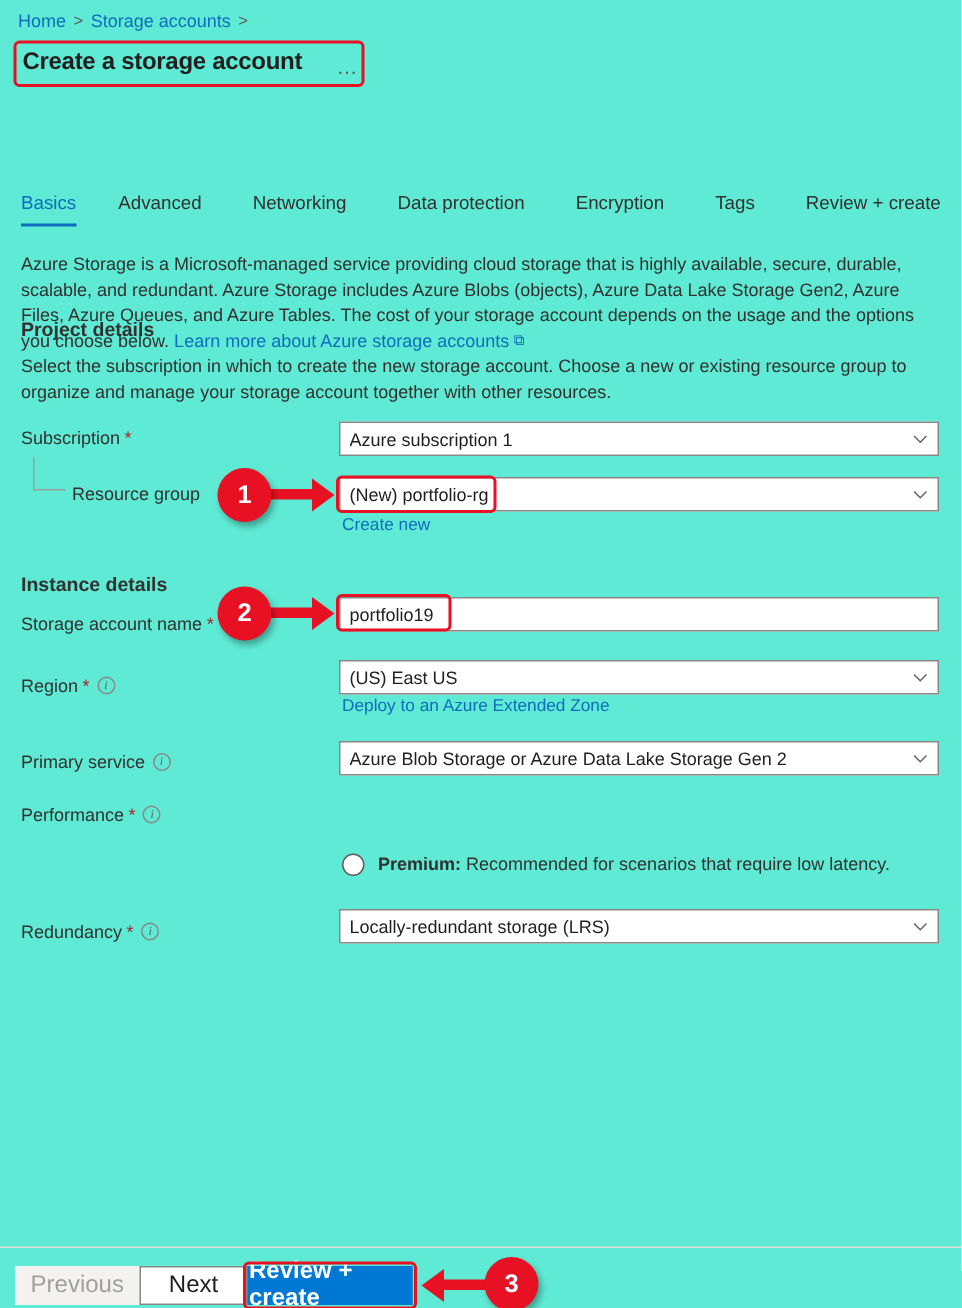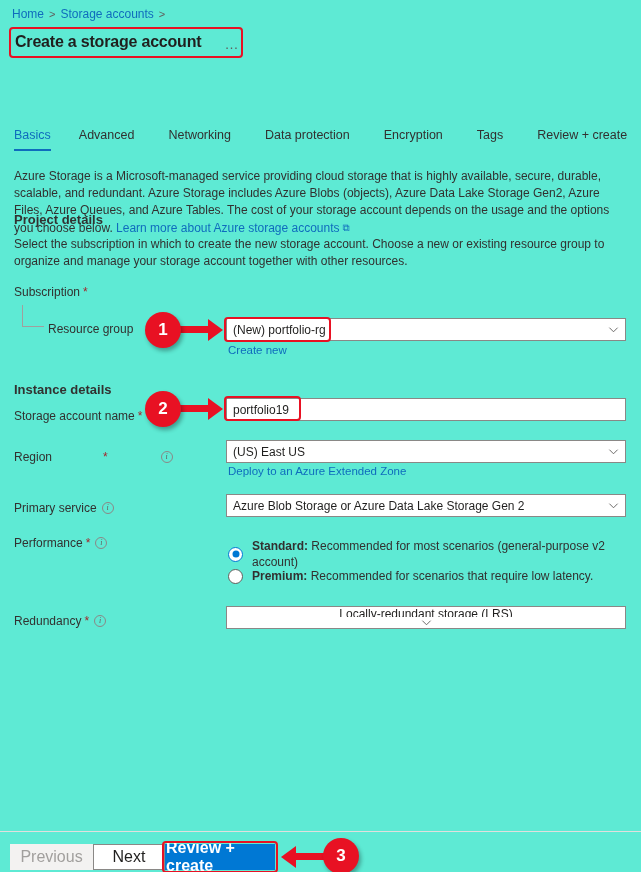--- a/index.html
+++ b/index.html
@@ -361,20 +361,26 @@
     <span>Azure Storage is a Microsoft-managed service providing cloud storage that is highly available, secure, durable, scalable, and redundant. Azure Storage includes Azure Blobs (objects), Azure Data Lake Storage Gen2, Azure Files, Azure Queues, and Azure Tables. The cost of your storage account depends on the usage and the options you choose below. </span><span class="inline-link">Learn more about Azure storage accounts</span><span class="ext-icon">⧉</span>
   </div>
 
   <div class="section-head" style="top:211px;">Project details</div>
   <div class="section-desc" style="top:236px;">Select the subscription in which to create the new storage account. Choose a new or existing resource group to organize and manage your storage account together with other resources.</div>
 
   <div class="lbl" style="top:284px;">
     <span>Subscription</span>
     <span class="req">*</span>
   </div>
+  <div class="field" style="top:281px;">
+    <span class="val">Azure subscription 1</span>
+    <svg class="caret" viewBox="0 0 12 12">
+      <path d="M1.5 4 L6 8.5 L10.5 4" fill="none" stroke="currentColor" stroke-width="1"></path>
+    </svg>
+  </div>
 
   <div class="tree-line"></div>
 
   <div class="lbl indent" style="top:321px;gap:27px;">
     <span>Resource group</span>
     <span class="req">*</span>
   </div>
   <div class="field" style="top:318px;">
     <span class="val">(New) portfolio-rg</span>
     <svg class="caret" viewBox="0 0 12 12">
@@ -387,21 +393,21 @@
 
   <div class="lbl" style="top:408px;">
     <span>Storage account name</span>
     <span class="req">*</span>
     <span class="info-icon">i</span>
   </div>
   <div class="field" style="top:398px;">
     <span class="val">portfolio19</span>
   </div>
 
-  <div class="lbl" style="top:449px;gap:48px;">
+  <div class="lbl" style="top:449px;">
     <span>Region</span>
     <span class="req">*</span>
     <span class="info-icon">i</span>
   </div>
   <div class="field" style="top:440px;">
     <span class="val">(US) East US</span>
     <svg class="caret" viewBox="0 0 12 12">
       <path d="M1.5 4 L6 8.5 L10.5 4" fill="none" stroke="currentColor" stroke-width="1"></path>
     </svg>
   </div>
@@ -416,35 +422,31 @@
     <svg class="caret" viewBox="0 0 12 12">
       <path d="M1.5 4 L6 8.5 L10.5 4" fill="none" stroke="currentColor" stroke-width="1"></path>
     </svg>
   </div>
 
   <div class="lbl" style="top:535px;">
     <span>Performance</span>
     <span class="req">*</span>
     <span class="info-icon">i</span>
   </div>
-  <div class="radio-row" style="top:538px;">
-    <span class="radio checked"></span>
-    <span class="radio-label"><b>Standard:</b><span> Recommended for most scenarios (general-purpose v2 account)</span></span>
-  </div>
   <div class="radio-row" style="top:568px;">
     <span class="radio"></span>
     <span class="radio-label"><b>Premium:</b><span> Recommended for scenarios that require low latency.</span></span>
   </div>
 
   <div class="lbl" style="top:613px;">
     <span>Redundancy</span>
     <span class="req">*</span>
     <span class="info-icon">i</span>
   </div>
-  <div class="field" style="top:606px;flex-direction:column;">
+  <div class="field" style="top:606px;">
     <span class="val">Locally-redundant storage (LRS)</span>
     <svg class="caret" viewBox="0 0 12 12">
       <path d="M1.5 4 L6 8.5 L10.5 4" fill="none" stroke="currentColor" stroke-width="1"></path>
     </svg>
   </div>
 
   <div class="footer-sep"></div>
   <div class="btn btn-prev">Previous</div>
   <div class="btn btn-next">Next</div>
   <div class="btn btn-review">Review + create</div>

